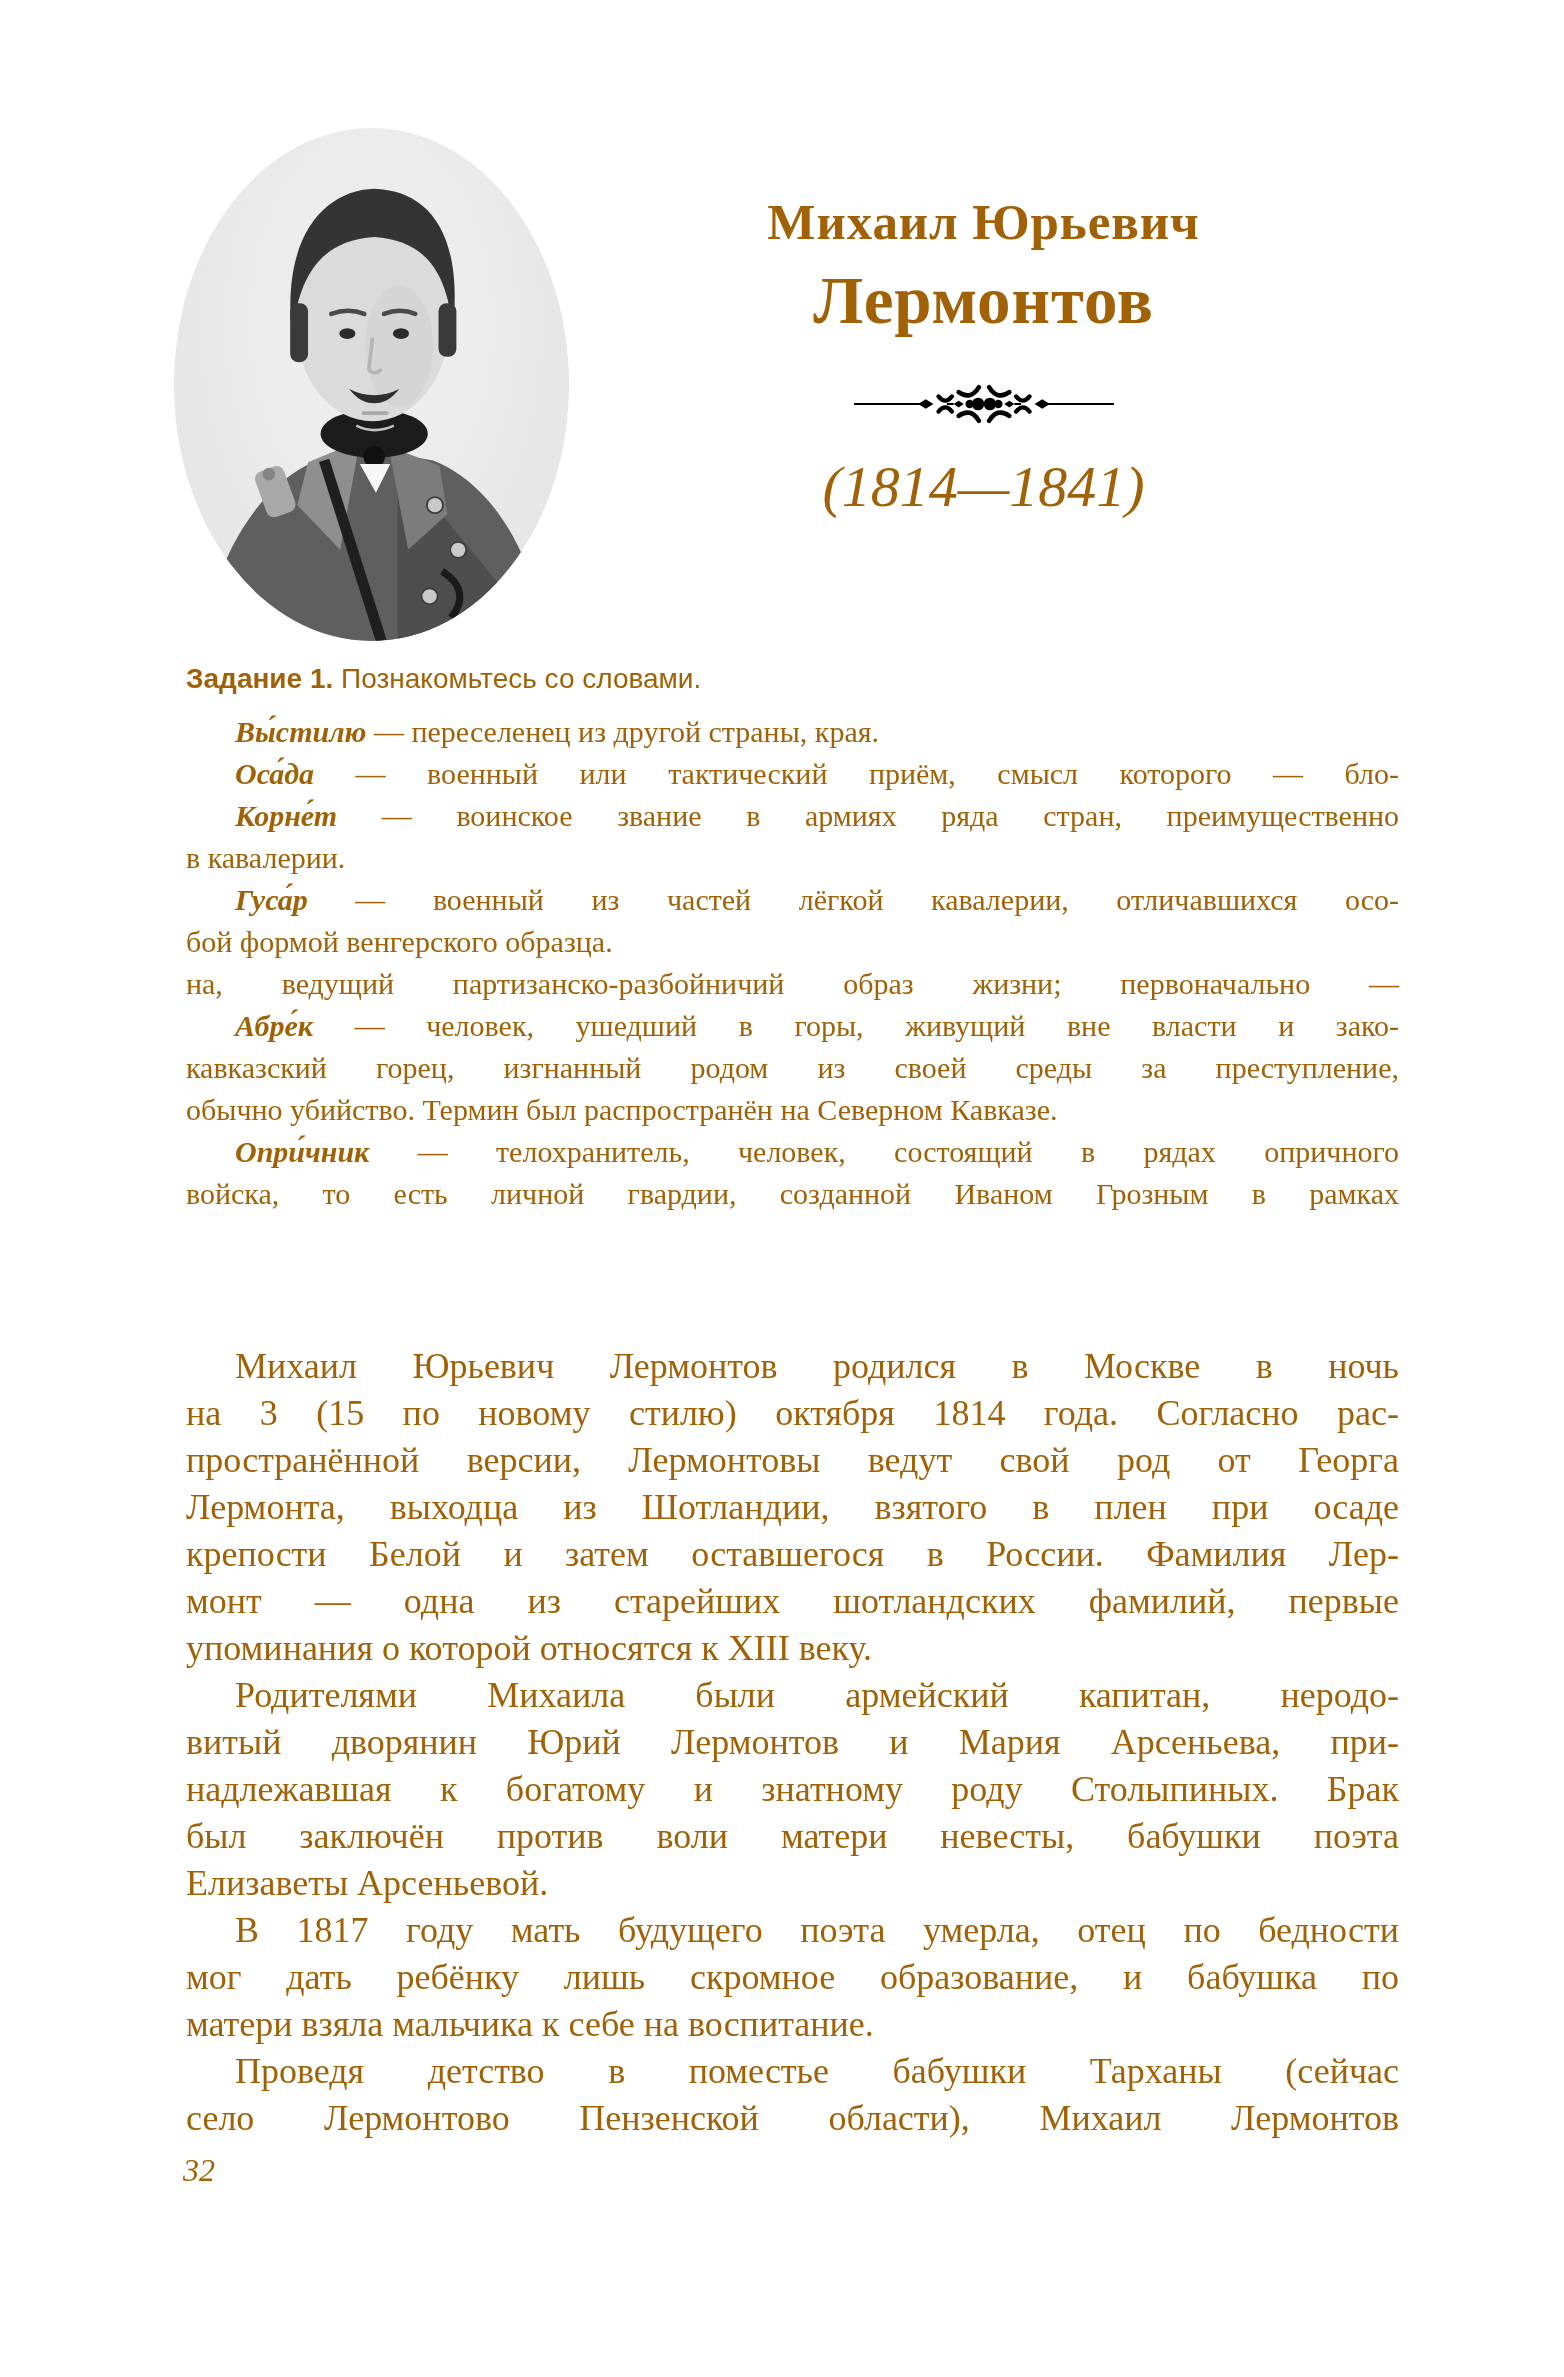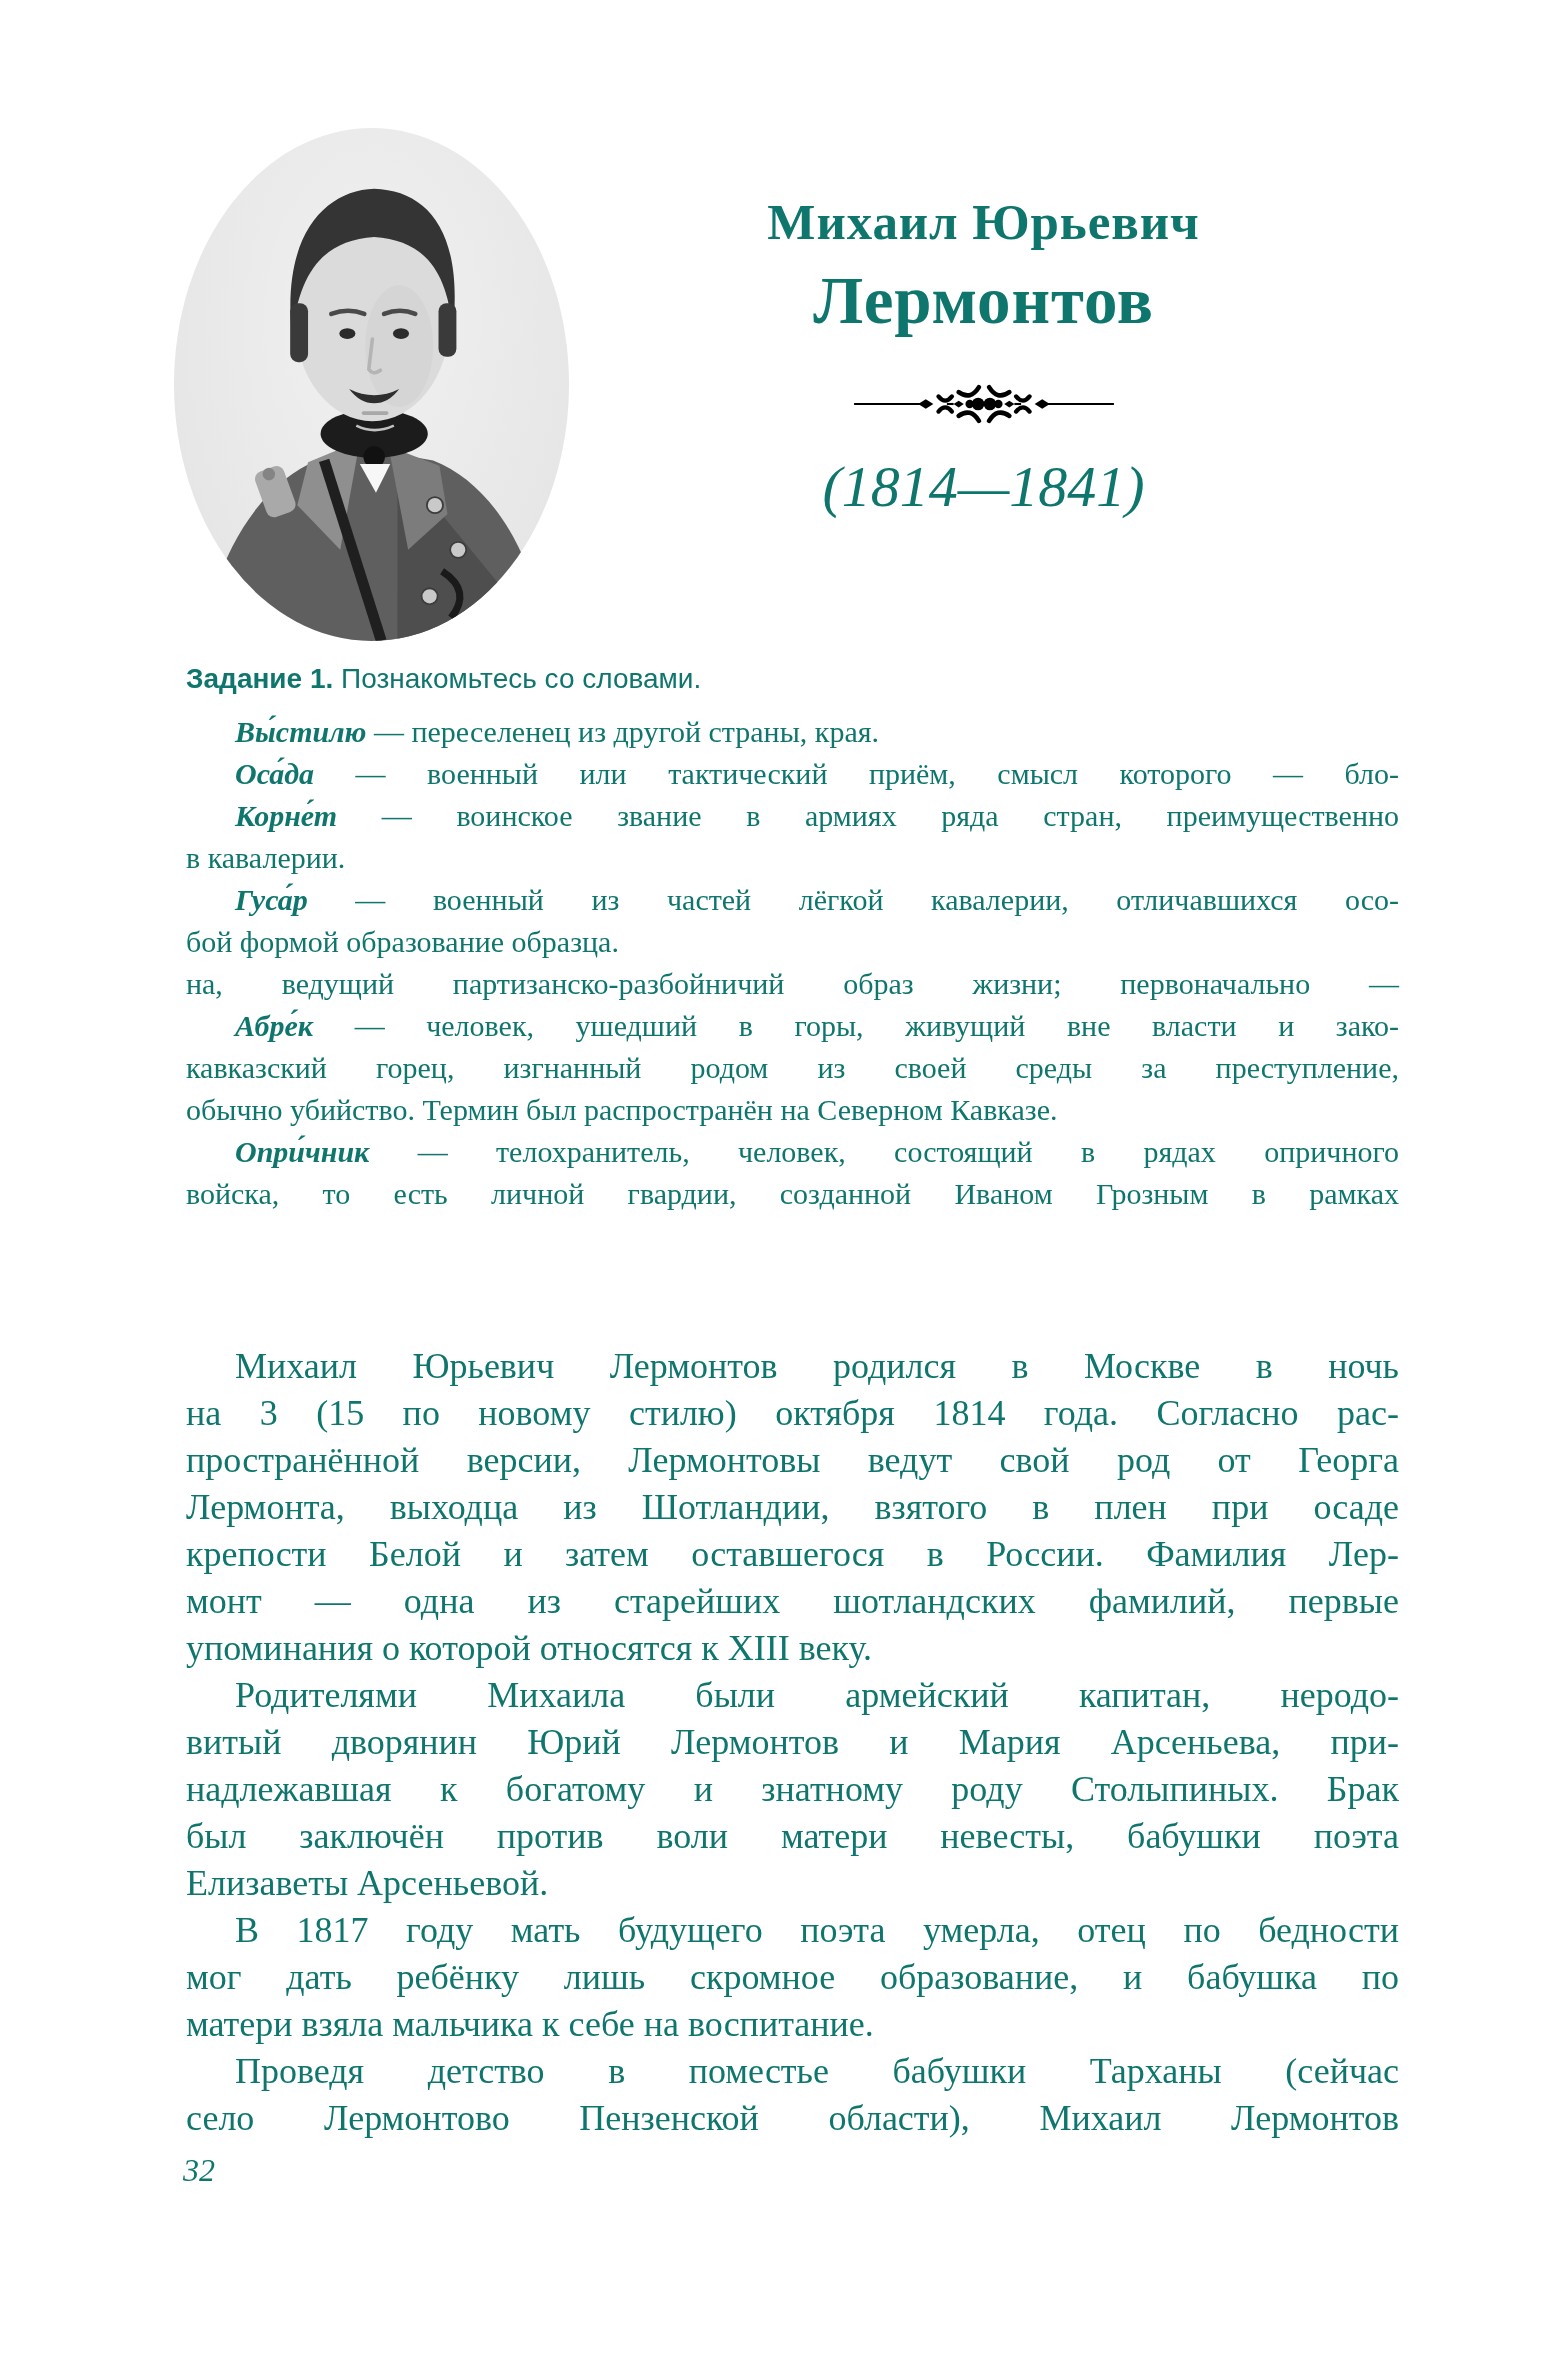--- a/index.html
+++ b/index.html
@@ -1,21 +1,21 @@
 <!DOCTYPE html>
 <html style="font-size:14.3px"><head>
 <meta charset="utf-8">
 <style>
   html,body{margin:0;padding:0;background:#ffffff;}
   .page{
     position:relative;
     width:1564px;height:2377px;
     background:#ffffff;
     font-family:"Liberation Serif", serif;
-    color:#0f766e;
+    color:#a16207;
     overflow:hidden;
   }
   
   .portrait{
     position:absolute;left:174px;top:128px;width:395px;height:513px;
     border-radius:50%;overflow:hidden;
     background:radial-gradient(ellipse at 50% 38%, #f1f1f1 0%, #e7e7e7 70%, #e2e2e2 100%);
   }
   .portrait svg{display:block;width:100%;height:100%;}
   
@@ -149,21 +149,21 @@
       <div class="ln j first"><span class="term">Оса́да</span><span> — военный или тактический приём, смысл которого — бло-</span></div>
     </div>
 
     <div>
       <div class="ln j first"><span class="term">Корне́т</span><span> — воинское звание в армиях ряда стран, преимущественно</span></div>
       <div class="ln l">в кавалерии.</div>
     </div>
 
     <div>
       <div class="ln j first"><span class="term">Гуса́р</span><span> — военный из частей лёгкой кавалерии, отличавшихся осо-</span></div>
-      <div class="ln l">бой формой образование образца.</div>
+      <div class="ln l">бой формой венгерского образца.</div>
     </div>
 
     <div>
       <div class="ln j">на, ведущий партизанско-разбойничий образ жизни; первоначально —</div>
       <div class="ln j first"><span class="term">Абре́к</span><span> — человек, ушедший в горы, живущий вне власти и зако-</span></div>
       <div class="ln j">кавказский горец, изгнанный родом из своей среды за преступление,</div>
       <div class="ln l">обычно убийство. Термин был распространён на Северном Кавказе.</div>
     </div>
 
     <div>

